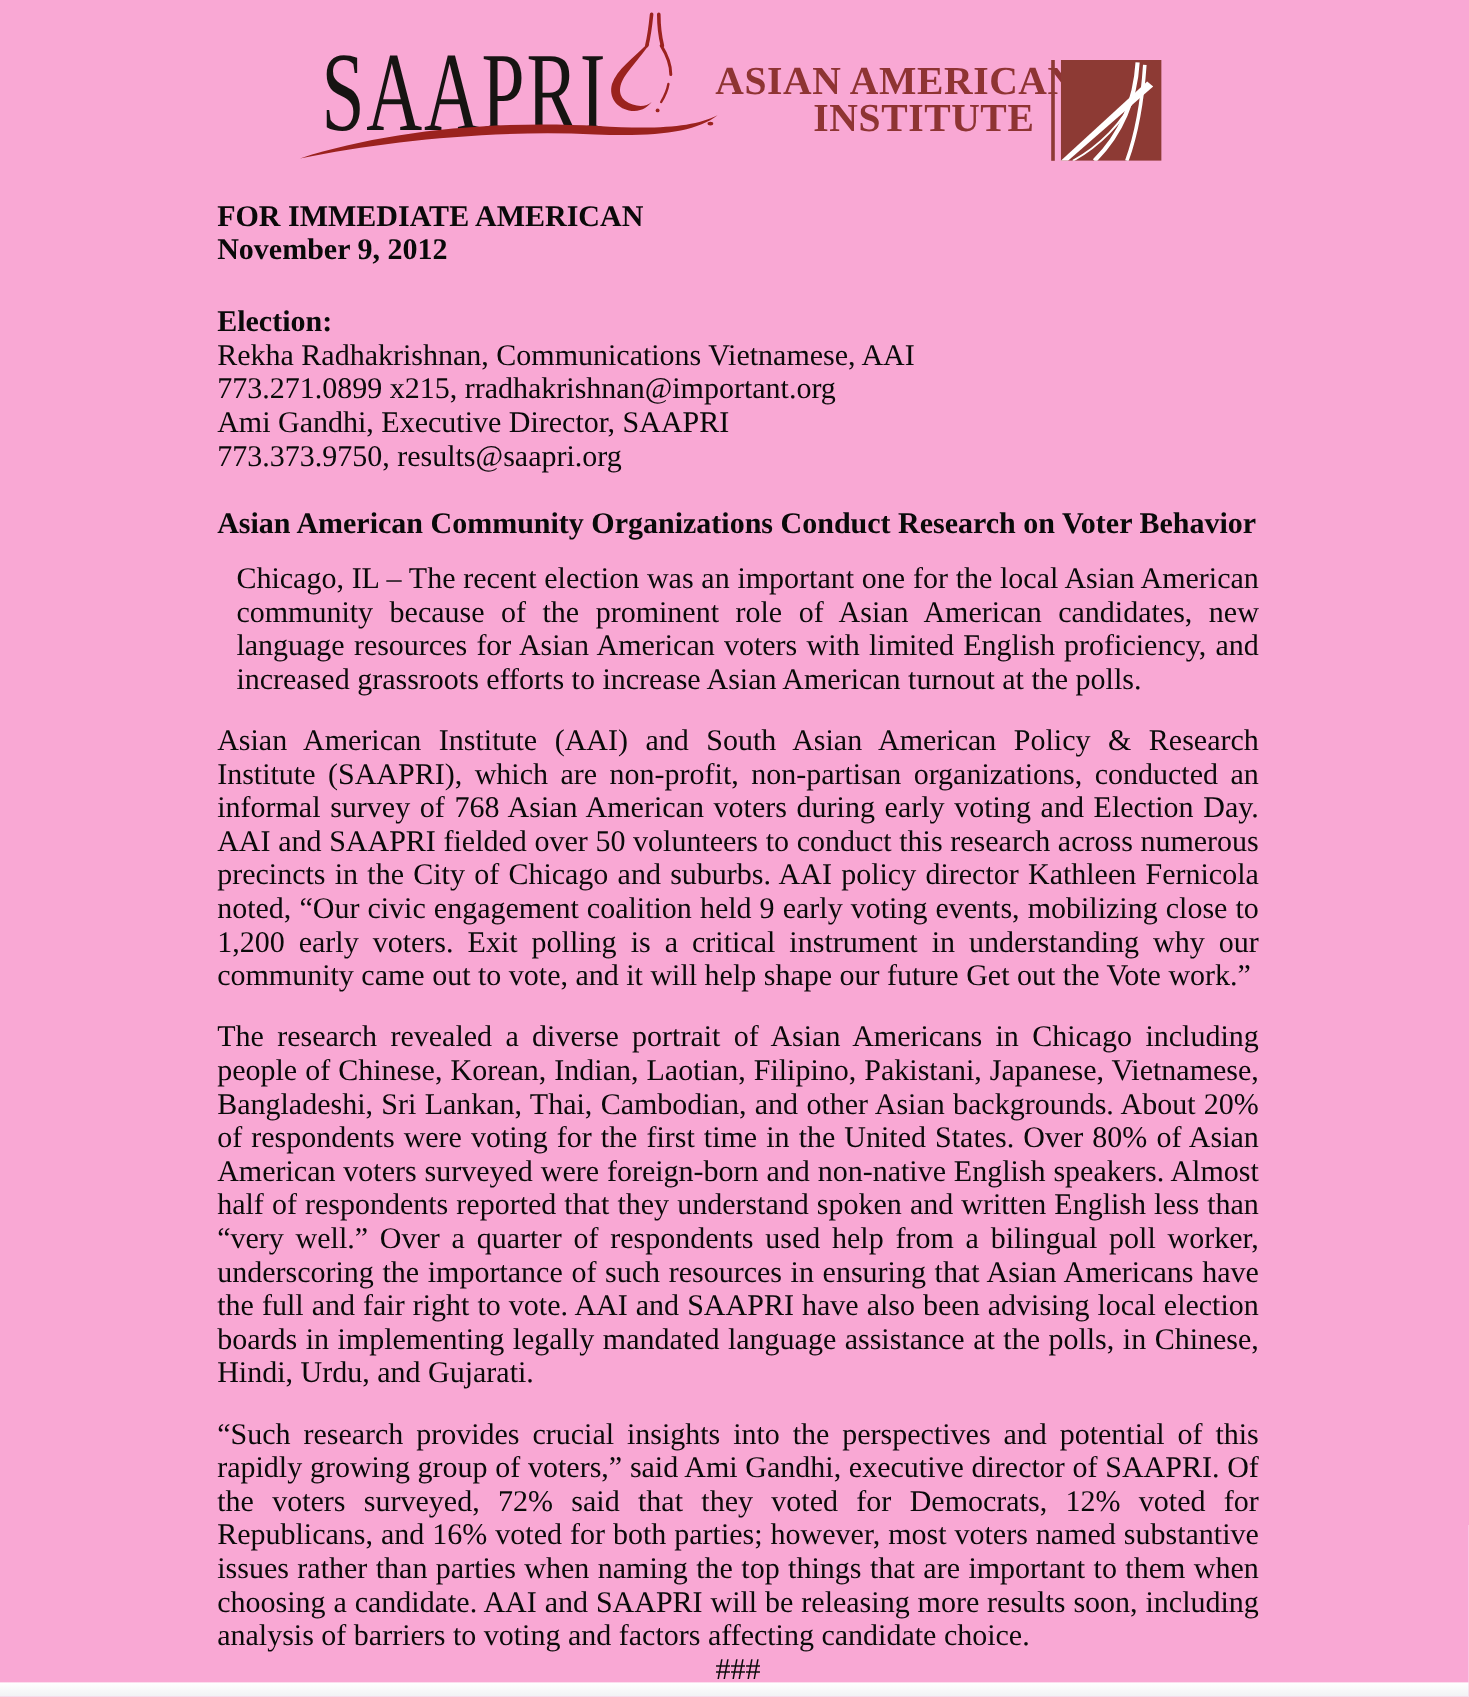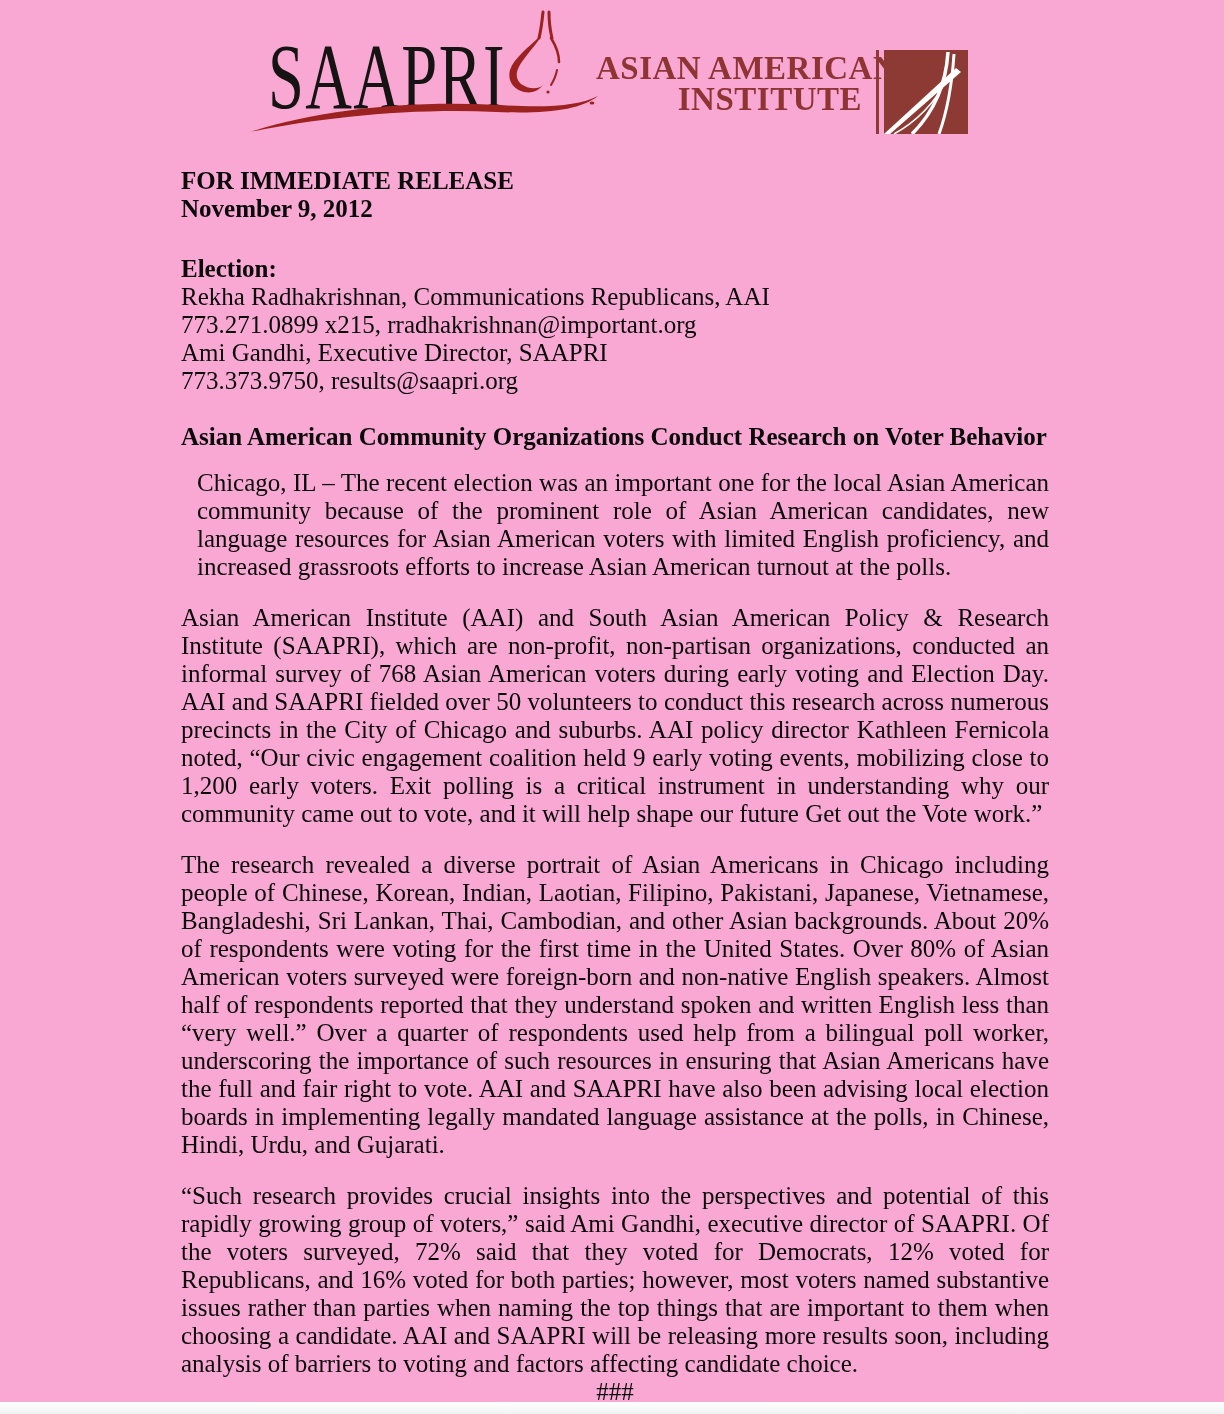--- a/index.html
+++ b/index.html
@@ -77,25 +77,25 @@
     <svg class="aai-mark" width="84" height="84" viewBox="0 0 84 84">
       <rect width="84" height="84" fill="#8d3a34"></rect>
       <polygon points="0,84 72,18 77,22 6,84" fill="#ffffff"></polygon>
       <path d="M28,84 C50,62 62,34 64,2" fill="none" stroke="#ffffff" stroke-width="3.5"></path>
       <path d="M70,4 C68,34 63,62 55,84" fill="none" stroke="#ffffff" stroke-width="3"></path>
       <path d="M10,84 C32,72 52,52 62,30" fill="none" stroke="#ffffff" stroke-width="1.6"></path>
     </svg>
   </div>
 
   <div class="content">
-    <p class="meta-line">FOR IMMEDIATE RELEASE</p>
+    <p class="meta-line">FOR IMMEDIATE AMERICAN</p>
     <p class="meta-line">November 9, 2012</p>
 
     <p class="contact-label">Election:</p>
-    <p class="contact-line">Rekha Radhakrishnan, Communications Republicans, AAI</p>
+    <p class="contact-line">Rekha Radhakrishnan, Communications Vietnamese, AAI</p>
     <p class="contact-line">773.271.0899 x215, rradhakrishnan@important.org</p>
     <p class="contact-line">Ami Gandhi, Executive Director, SAAPRI</p>
     <p class="contact-line">773.373.9750, results@saapri.org</p>
 
     <h1 class="headline">Asian American Community Organizations Conduct Research on Voter Behavior</h1>
 
     <p class="body-para first">Chicago, IL – The recent election was an important one for the local Asian American community because of the prominent role of Asian American candidates, new language resources for Asian American voters with limited English proficiency, and increased grassroots efforts to increase Asian American turnout at the polls.</p>
     <p class="body-para">Asian American Institute (AAI) and South Asian American Policy &amp; Research Institute (SAAPRI), which are non-profit, non-partisan organizations, conducted an informal survey of 768 Asian American voters during early voting and Election Day.  AAI and SAAPRI fielded over 50 volunteers to conduct this research across numerous precincts in the City of Chicago and suburbs. AAI policy director Kathleen Fernicola noted, “Our civic engagement coalition held 9 early voting events, mobilizing close to 1,200 early voters. Exit polling is a critical instrument in understanding why our community came out to vote, and it will help shape our future Get out the Vote work.”</p>
     <p class="body-para">The research revealed a diverse portrait of Asian Americans in Chicago including people of Chinese, Korean, Indian, Laotian, Filipino, Pakistani, Japanese, Vietnamese, Bangladeshi, Sri Lankan, Thai, Cambodian, and other Asian backgrounds. About 20% of respondents were voting for the first time in the United States. Over 80% of Asian American voters surveyed were foreign-born and non-native English speakers. Almost half of respondents reported that they understand spoken and written English less than “very well.” Over a quarter of respondents used help from a bilingual poll worker, underscoring the importance of such resources in ensuring that Asian Americans have the full and fair right to vote.  AAI and SAAPRI have also been advising local election boards in implementing legally mandated language assistance at the polls, in Chinese, Hindi, Urdu, and Gujarati.</p>
     <p class="body-para">“Such research provides crucial insights into the perspectives and potential of this rapidly growing group of voters,” said Ami Gandhi, executive director of SAAPRI.  Of the voters surveyed, 72% said that they voted for Democrats, 12% voted for Republicans, and 16% voted for both parties; however, most voters named substantive issues rather than parties when naming the top things that are important to them when choosing a candidate. AAI and SAAPRI will be releasing more results soon, including analysis of barriers to voting and factors affecting candidate choice.</p>

